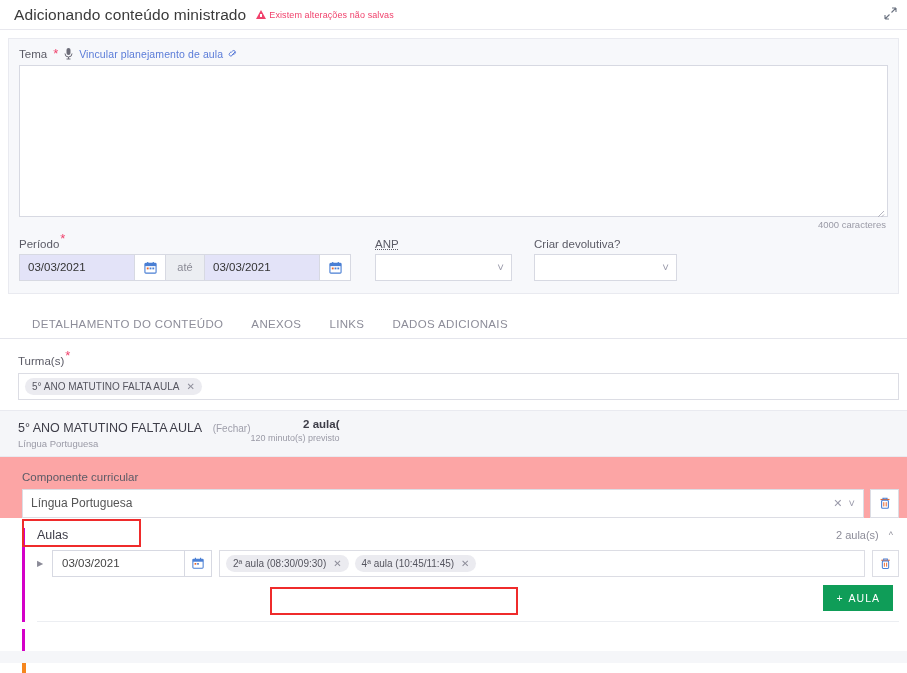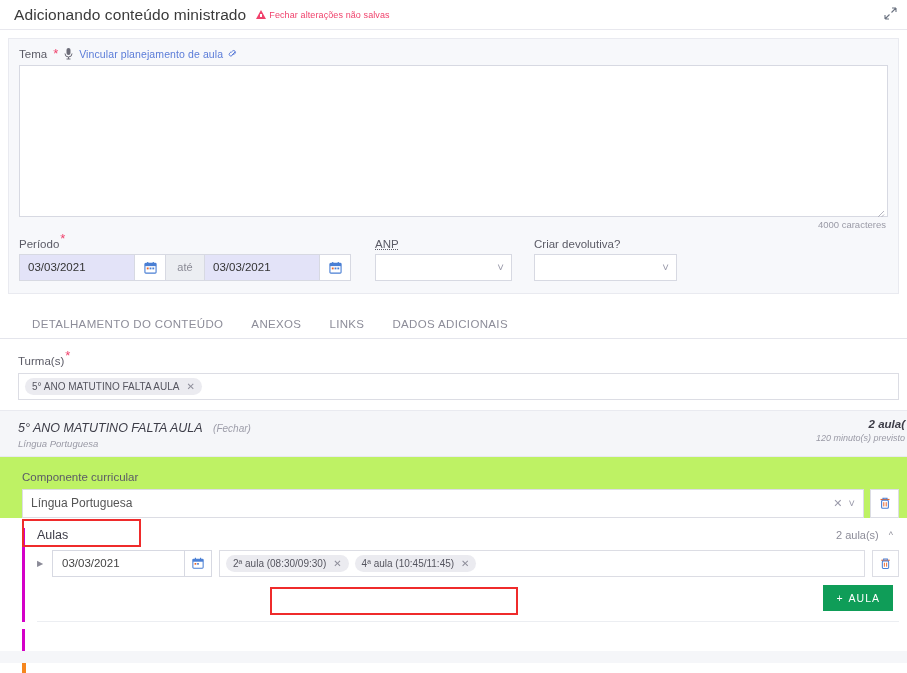--- a/index.html
+++ b/index.html
@@ -71,30 +71,30 @@
 
   
   .sec { padding: 10px 8px 0 18px; }
   .chips-box { border:1px solid #dcdde4; background:#fff; height:27px; display:flex; align-items:center; padding:0 6px; margin-top:4px;}
   .chip { background:#ebebf0; border-radius:10px; font-size:10px; color:#55555f; padding:3px 7px; display:flex; align-items:center; gap:7px; }
   .chip .x { color:#8e8e9a; font-size:10px; }
 
   
   .acc-head {
     margin-top:10px; background:#f5f6f9; border-top:1px solid #e9eaf0; border-bottom:1px solid #e9eaf0;
-    padding:7px 2px 7px 18px; display:flex; align-items:flex-start; justify-content:space-between;font-style:italic;
+    padding:7px 2px 7px 18px; display:flex; align-items:flex-start; 
   }
   .acc-t1 { font-size:12.5px; color:#3d3d48; }
   .acc-fechar { font-size:10px; color:#9e9eaa; margin-left:6px;}
   .acc-t2 { font-size:9.5px; color:#9a9aa6; margin-top:2px; }
   .acc-r1 { font-size:11.5px; color:#3d3d48; font-weight:bold; text-align:right; white-space:nowrap; }
   .acc-r2 { font-size:9px; color:#9a9aa6; text-align:right; margin-top:3px; white-space:nowrap;}
 
   
-  .comp-wrap { padding: 10px 8px 0 22px; background:#bef264; }
+  .comp-wrap { padding: 10px 8px 0 22px; background:#fca5a5; }
   .comp-row { display:flex; align-items:center; gap:6px; margin-top:4px; }
   .comp-sel { flex:1; height:29px; border:1px solid #dcdde4; background:#fff; display:flex; align-items:center; padding:0 8px; font-size:12px; color:#555; position:relative;}
   .comp-sel .right { margin-left:auto; display:flex; align-items:center; gap:6px; color:#9b9bab; font-size:11px;}
   .icon-btn { width:29px;height:29px;border:1px solid #dcdde4;background:#fff;display:flex;align-items:center;justify-content:center;}
   .redbox { position:absolute; border:2px solid #ef2b2b; pointer-events:none; }
 
   
   .aulas-outer { display:flex; margin: 10px 8px 0 22px; }
   .mbar { width:3px; background:#d400c8; }
   .aulas-inner { flex:1; border:0px; padding-left:12px; }
@@ -116,21 +116,21 @@
 </style>
 </head>
 <body>
 
 <div class="page">
 
   <div class="pg-header">
     <span class="pg-title">Adicionando conteúdo ministrado</span>
     <span class="unsaved">
       <span class="warn-tri"></span>
-      <span class="unsaved-txt">Fechar alterações não salvas</span>
+      <span class="unsaved-txt">Existem alterações não salvas</span>
     </span>
     <span class="expand-ico">
       <svg width="13" height="13" viewBox="0 0 13 13">
           <path d="M12 1 L8 1 M12 1 L12 5 M12 1 L7.5 5.5 M1 12 L5 12 M1 12 L1 8 M1 12 L5.5 7.5" stroke="#6b7280" stroke-width="1.1" fill="none"></path>
         </svg>
     </span>
   </div>
 
   <div class="tema-panel">
     <div class="tema-row">

